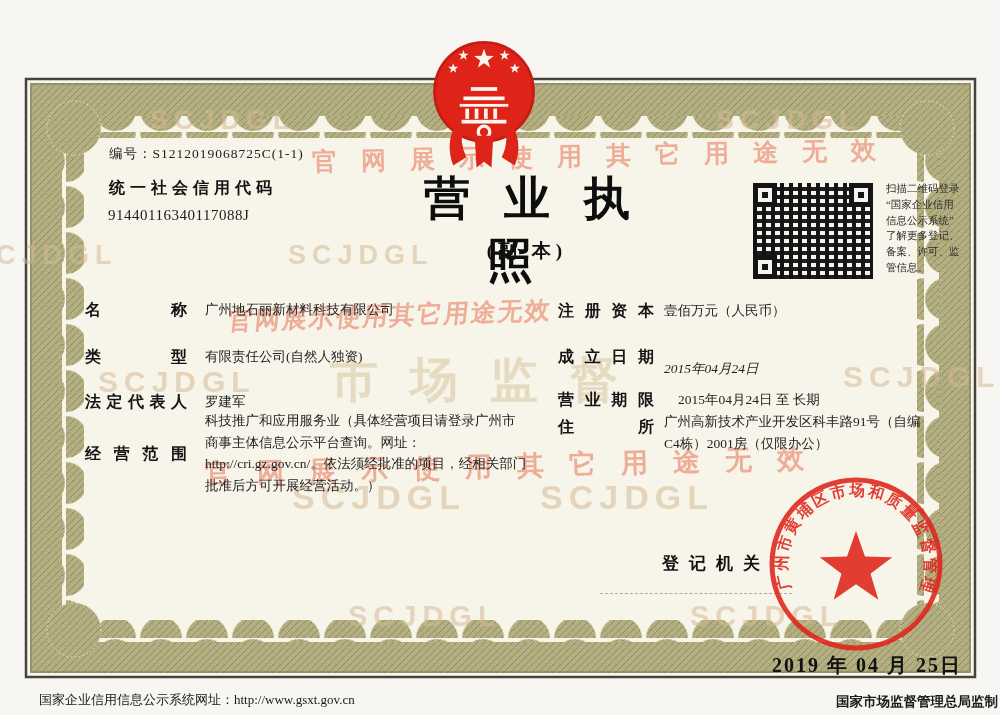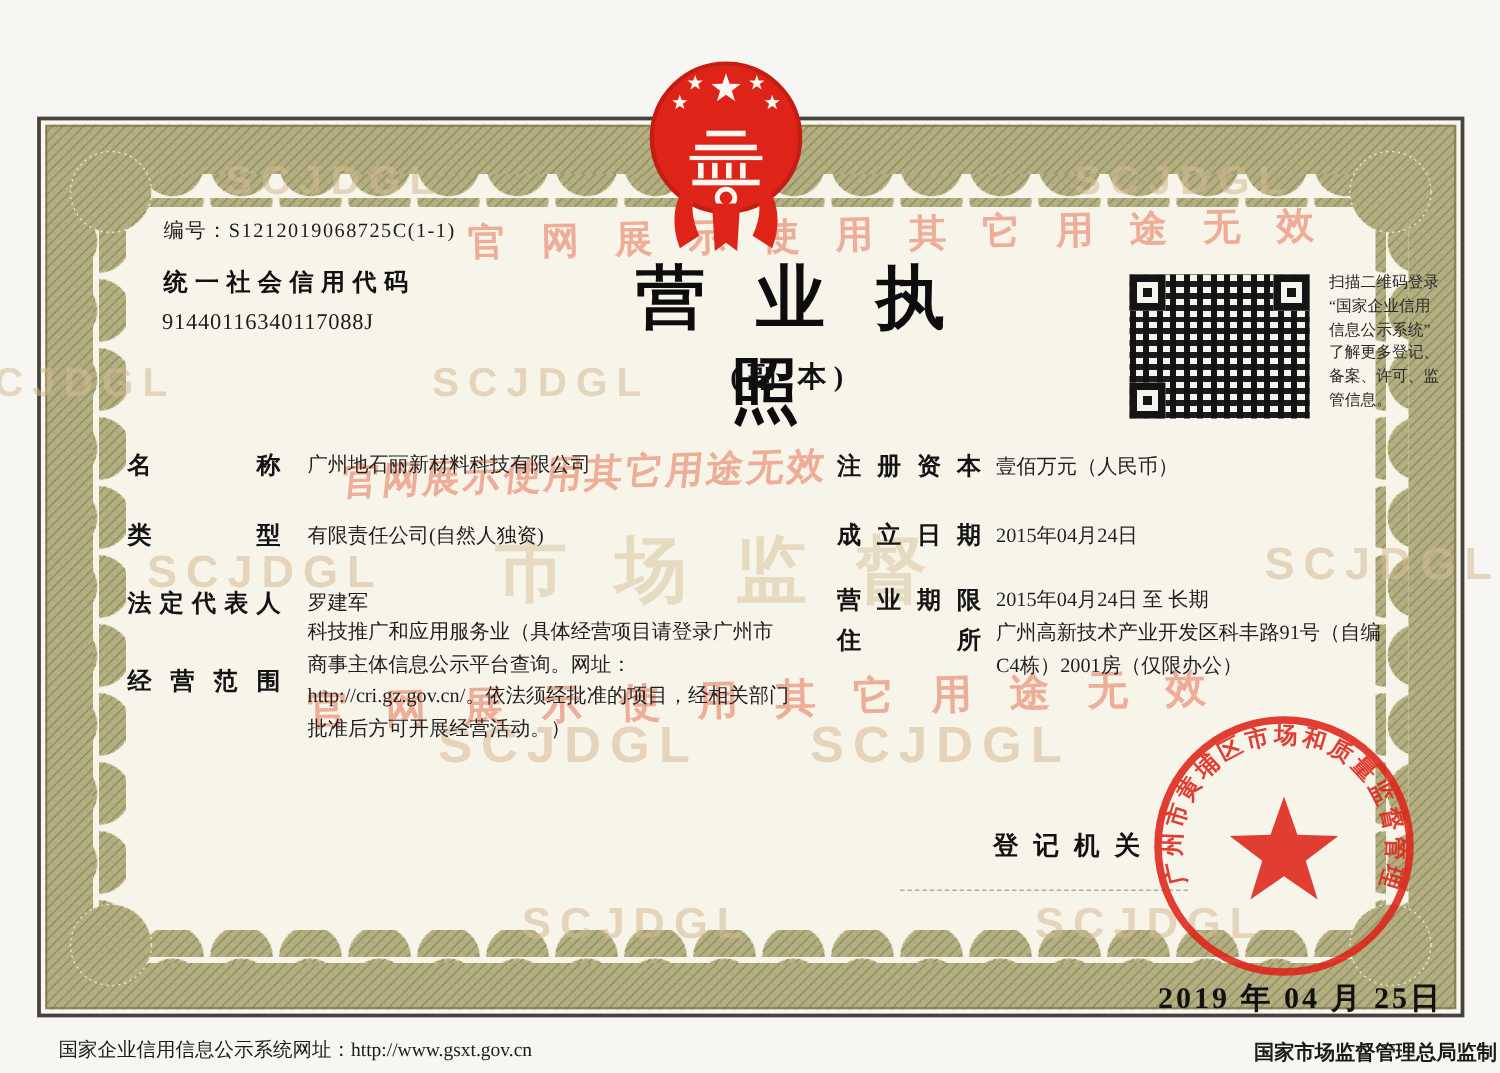--- a/index.html
+++ b/index.html
@@ -189,24 +189,24 @@
   <div class="flabel left" style="top:392px;">法定代表人</div>
   <div class="fvalue" style="left:205px;top:391px;width:330px;">罗建军</div>
 
   <div class="flabel left" style="top:416px;margin-top:28px;">经营范围</div>
   <div class="fvalue" style="left:205px;top:410px;width:322px;">科技推广和应用服务业（具体经营项目请登录广州市商事主体信息公示平台查询。网址：http://cri.gz.gov.cn/。依法须经批准的项目，经相关部门批准后方可开展经营活动。）</div>
 
   <div class="flabel right" style="top:301px;">注册资本</div>
   <div class="fvalue" style="left:664px;top:300px;width:270px;">壹佰万元（人民币）</div>
 
   <div class="flabel right" style="top:347px;">成立日期</div>
-  <div class="fvalue" style="left:664px;top:346px;width:270px;">2015年04月24日</div>
+  <div class="fvalue" style="left:664px;top:358px;width:270px;font-style:italic;">2015年04月24日</div>
 
   <div class="flabel right" style="top:390px;">营业期限</div>
-  <div class="fvalue" style="left:664px;top:389px;width:270px;">2015年04月24日 至 长期</div>
+  <div class="fvalue" style="left:678px;top:389px;width:270px;">2015年04月24日 至 长期</div>
 
   <div class="flabel right" style="top:417px;">住所</div>
   <div class="fvalue" style="left:664px;top:411px;width:272px;">广州高新技术产业开发区科丰路91号（自编C4栋）2001房（仅限办公）</div>
 
   <div class="abs dash-line"></div>
   <div class="abs registrar">登记机关</div>
   <div class="abs issue-date">2019 年 04 月  25日</div>
 
   <svg id="stamp-svg" viewBox="0 0 184 184" xmlns="http://www.w3.org/2000/svg">
     <defs>

